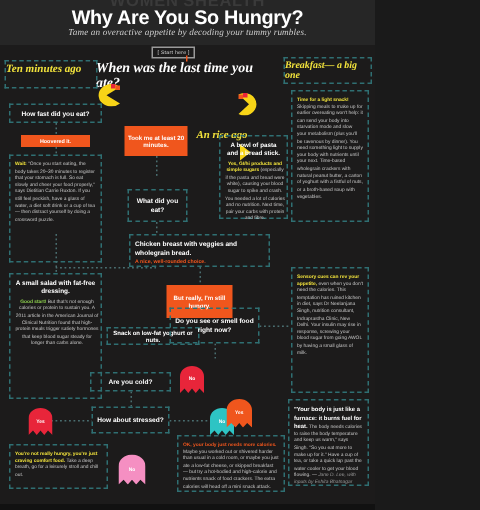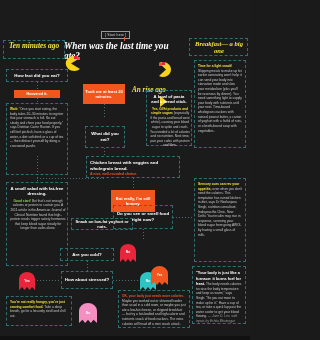--- a/index.html
+++ b/index.html
@@ -30,21 +30,21 @@
         justify-content:center;padding:2px;}
   .orange{position:absolute;box-sizing:border-box;background:#f0561d;
         color:#ffffff;font-size:4.1px;font-weight:bold;line-height:1.3;
         text-align:center;display:flex;align-items:center;
         justify-content:center;padding:2px;}
   .ans-label{position:absolute;box-sizing:border-box;background:#f0561d;
         color:#fff;font-size:3.6px;font-weight:bold;text-align:center;
         display:flex;align-items:center;justify-content:center;}
 
   .serif-head{position:absolute;font-family:"Liberation Serif",serif;
-        font-style:italic;font-weight:bold;text-align:center;
+        font-style:italic;font-weight:bold;text-align:left;
         color:#f2e33c;line-height:1.12;}
   .white-serif{position:absolute;font-family:"Liberation Serif",serif;
         font-style:italic;font-weight:bold;text-align:left;
         color:#ffffff;line-height:1.12;}
 
   .starthere{position:absolute;border:1px solid #9a9a9a;color:#d8d8d8;
         font-size:3.4px;padding:1px 3px;letter-spacing:.2px;
         white-space:nowrap;}
 
   
@@ -73,20 +73,25 @@
   .pac{position:absolute;}
   .ghost{position:absolute;}
   .footer{position:absolute;left:0;bottom:0;width:250px;height:4px;
         background:#111;}
 </style>
 </head>
 <body>
 
 <div id="sheet">
 
+  <div class="hdr">
+    <div class="ghost-title">WOMEN'SHEALTH</div>
+    <div class="title">Why Are You So Hungry?</div>
+    <div class="subtitle">Tame an overactive appetite by decoding your tummy rumbles.</div>
+  </div>
 
   <div class="starthere" style="left:101px;top:31px;">[ Start here ]</div>
   <div class="ln lnv" style="left:124px;top:37px;height:4px;background:#f0561d;"></div>
 
   <div class="serif-head" style="left:4px;top:42px;width:60px;font-size:7.4px;">Ten minutes ago</div>
 
   <div class="white-serif" style="left:64px;top:41px;width:122px;font-size:9.3px;">When was the last time you ate?</div>
 
   <div class="serif-head" style="left:190px;top:40px;width:58px;font-size:6.6px;">Breakfast— a big one</div>
 

